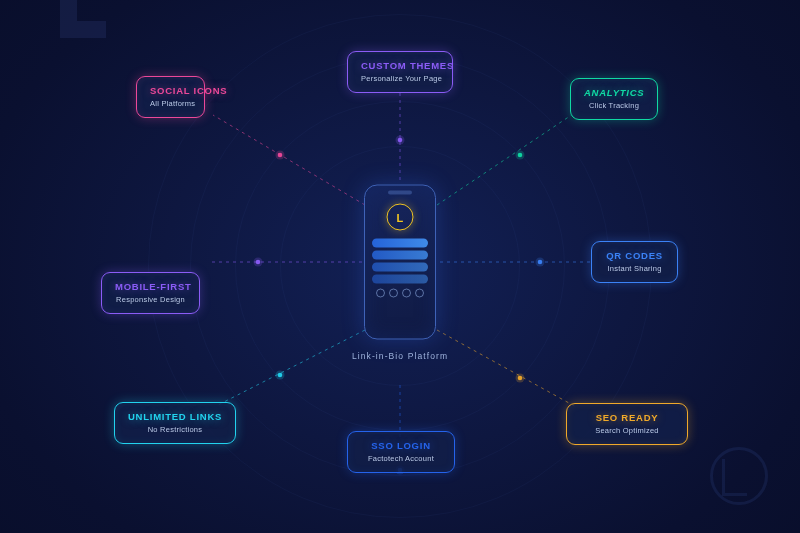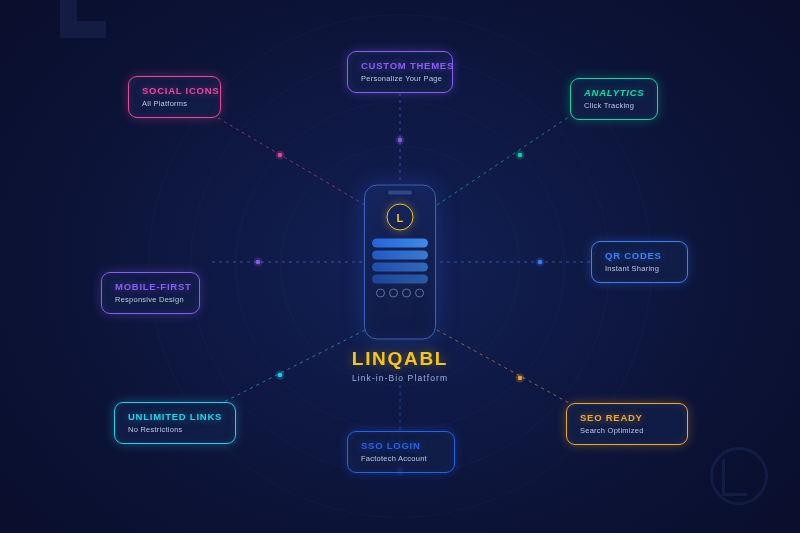--- a/index.html
+++ b/index.html
@@ -69,21 +69,21 @@
   .dots{ position:absolute; left:0; right:0; top:103px; display:flex; justify-content:center; gap:4px; }
   .dots span{ width:9px; height:9px; border-radius:50%; border:1px solid rgba(150,180,235,.55); display:block; }
 
   
   .brand{ position:absolute; left:400px; top:348px; transform:translateX(-50%); text-align:center; white-space:nowrap; }
   .brand-name{ color:#f5c518; font-size:19px; font-weight:bold; letter-spacing:1.7px; text-shadow:0 0 12px rgba(245,197,24,.45); }
   .brand-tag{ color:#9fb3dd; font-size:8.5px; letter-spacing:1.1px; margin-top:3px; }
 
   
   .badge{
-    position:absolute; border-radius:9px; padding:8px 13px 9px; 
+    position:absolute; border-radius:9px; padding:8px 13px 9px; text-align:center;
     border:1.5px solid #5a7; background:rgba(17,30,72,.86); white-space:nowrap;
   }
   .badge .t{ font-size:9.5px; font-weight:bold; letter-spacing:.75px; }
   .badge .s{ font-size:7.5px; color:#b9c8e6; margin-top:3px; letter-spacing:.25px; }
 </style>
 </head>
 <body>
 
 <div id="stage">
 
@@ -135,42 +135,41 @@
     </div>
     <div class="dots">
       <span></span>
       <span></span>
       <span></span>
       <span></span>
     </div>
   </div>
 
   <div class="brand">
-    <div class="brand-name">LINQABL</div>
     <div class="brand-tag">Link-in-Bio Platform</div>
   </div>
 
   <div id="badges">
       <div class="badge" style="left: 347px; top: 51px; width: 106px; border-color: rgb(139, 92, 246); box-shadow: rgba(139, 92, 246, 0.333) 0px 0px 11px, rgba(139, 92, 246, 0.094) 0px 0px 9px inset;">
         <div class="t" style="color: rgb(139, 92, 246); text-shadow: rgba(139, 92, 246, 0.533) 0px 0px 8px;">CUSTOM THEMES</div>
         <div class="s">Personalize Your Page</div>
       </div>
-      <div class="badge" style="left: 128px; top: 76px; width: 93px; border-color: rgb(236, 72, 153); box-shadow: rgba(236, 72, 153, 0.333) 0px 0px 11px, rgba(236, 72, 153, 0.094) 0px 0px 9px inset;">
+      <div class="badge" style="left: 136px; top: 76px; width: 69px; border-color: rgb(236, 72, 153); box-shadow: rgba(236, 72, 153, 0.333) 0px 0px 11px, rgba(236, 72, 153, 0.094) 0px 0px 9px inset;">
         <div class="t" style="color: rgb(236, 72, 153); text-shadow: rgba(236, 72, 153, 0.533) 0px 0px 8px;">SOCIAL ICONS</div>
         <div class="s">All Platforms</div>
       </div>
       <div class="badge" style="left: 570px; top: 78px; width: 88px; border-color: rgb(16, 217, 163); box-shadow: rgba(16, 217, 163, 0.333) 0px 0px 11px, rgba(16, 217, 163, 0.094) 0px 0px 9px inset;">
         <div class="t" style="color: rgb(16, 217, 163); text-shadow: rgba(16, 217, 163, 0.533) 0px 0px 8px; font-style: italic;">ANALYTICS</div>
         <div class="s">Click Tracking</div>
       </div>
       <div class="badge" style="left: 101px; top: 240px; width: 99px; border-color: rgb(139, 92, 246); box-shadow: rgba(139, 92, 246, 0.333) 0px 0px 11px, rgba(139, 92, 246, 0.094) 0px 0px 9px inset; margin-top: 32px;">
         <div class="t" style="color: rgb(139, 92, 246); text-shadow: rgba(139, 92, 246, 0.533) 0px 0px 8px;">MOBILE-FIRST</div>
         <div class="s">Responsive Design</div>
       </div>
-      <div class="badge" style="left: 591px; top: 241px; width: 97px; border-color: rgb(59, 130, 246); box-shadow: rgba(59, 130, 246, 0.333) 0px 0px 11px, rgba(59, 130, 246, 0.094) 0px 0px 9px inset;">
+      <div class="badge" style="left: 591px; top: 241px; width: 87px; border-color: rgb(59, 130, 246); box-shadow: rgba(59, 130, 246, 0.333) 0px 0px 11px, rgba(59, 130, 246, 0.094) 0px 0px 9px inset;">
         <div class="t" style="color: rgb(59, 130, 246); text-shadow: rgba(59, 130, 246, 0.533) 0px 0px 8px;">QR CODES</div>
         <div class="s">Instant Sharing</div>
       </div>
       <div class="badge" style="left: 114px; top: 402px; width: 122px; border-color: rgb(34, 211, 238); box-shadow: rgba(34, 211, 238, 0.333) 0px 0px 11px, rgba(34, 211, 238, 0.094) 0px 0px 9px inset;">
         <div class="t" style="color: rgb(34, 211, 238); text-shadow: rgba(34, 211, 238, 0.533) 0px 0px 8px;">UNLIMITED LINKS</div>
         <div class="s">No Restrictions</div>
       </div>
       <div class="badge" style="left: 566px; top: 403px; width: 122px; border-color: rgb(240, 169, 42); box-shadow: rgba(240, 169, 42, 0.333) 0px 0px 11px, rgba(240, 169, 42, 0.094) 0px 0px 9px inset;">
         <div class="t" style="color: rgb(240, 169, 42); text-shadow: rgba(240, 169, 42, 0.533) 0px 0px 8px;">SEO READY</div>
         <div class="s">Search Optimized</div>

